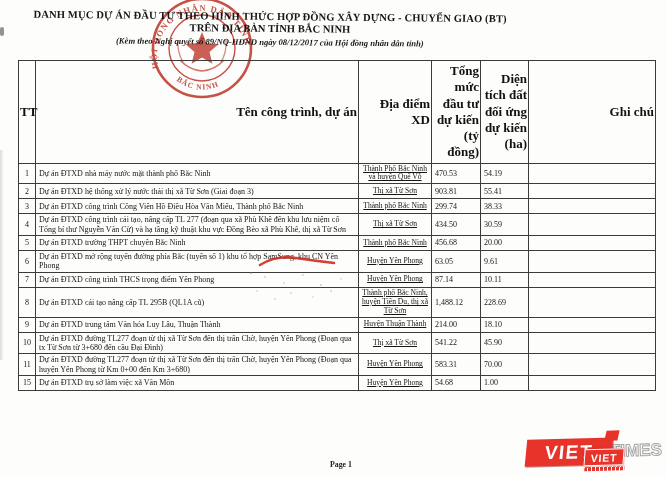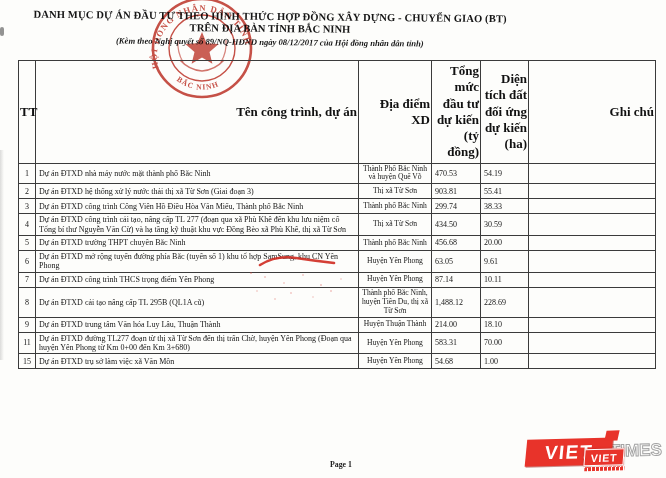--- a/index.html
+++ b/index.html
@@ -34,21 +34,21 @@
   col.c-inv{width:49px} col.c-land{width:48px} col.c-note{width:127px}
   th, td { border:1px solid #3b3b3b; }
   thead tr { height:50px; }
   th {
     font-size:13px; font-weight:bold; text-align:right; vertical-align:middle;
     padding:2px 1px; line-height:1.25; color:#111;
   }
   tbody tr { height:15px; }
   td { font-size:8px; line-height:1.17; padding:1px 3px; vertical-align:middle; }
   td:nth-child(1){ text-align:center; padding:1px 0; }
-  td:nth-child(3){ text-align:center; font-size:7.6px; line-height:1.18; padding:1px; }
+  td:nth-child(3){ text-align:center; font-size:7.6px; line-height:1.18; padding:1px;text-decoration:underline; }
   td:nth-child(4), td:nth-child(5){ text-align:left; padding-right:5px; }
 
   
   .page-footer {
     position:absolute; bottom:9px; left:8px; width:100%;
     text-align:center; font-size:7.8px; color:#222;font-weight:bold;
   }
 
   
   .squiggle { position:absolute; left:258px; top:254px; width:80px; height:14px; pointer-events:none; }
@@ -214,20 +214,28 @@
         </tr>
         <tr>
           <td>9</td>
           <td>Dự án ĐTXD trung tâm Văn hóa Luy Lâu, Thuận Thành</td>
           <td>Huyện Thuận Thành</td>
           <td>214.00</td>
           <td>18.10</td>
           <td></td>
         </tr>
         <tr>
+          <td>10</td>
+          <td>Dự án ĐTXD đường TL277 đoạn từ thị xã Từ Sơn đến thị trấn Chờ, huyện Yên Phong (Đoạn qua tx Từ Sơn từ 3+680 đến cầu Đại Đình)</td>
+          <td>Thị xã Từ Sơn</td>
+          <td>541.22</td>
+          <td>45.90</td>
+          <td></td>
+        </tr>
+        <tr>
           <td>11</td>
           <td>Dự án ĐTXD đường TL277 đoạn từ thị xã Từ Sơn đến thị trấn Chờ, huyện Yên Phong (Đoạn qua huyện Yên Phong từ Km 0+00 đến Km 3+680)</td>
           <td>Huyện Yên Phong</td>
           <td>583.31</td>
           <td>70.00</td>
           <td></td>
         </tr>
         <tr>
           <td>15</td>
           <td>Dự án ĐTXD trụ sở làm việc xã Văn Môn</td>

